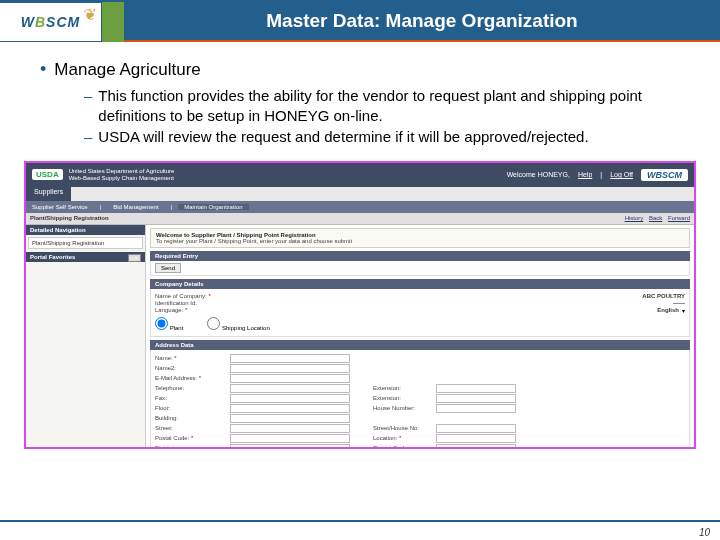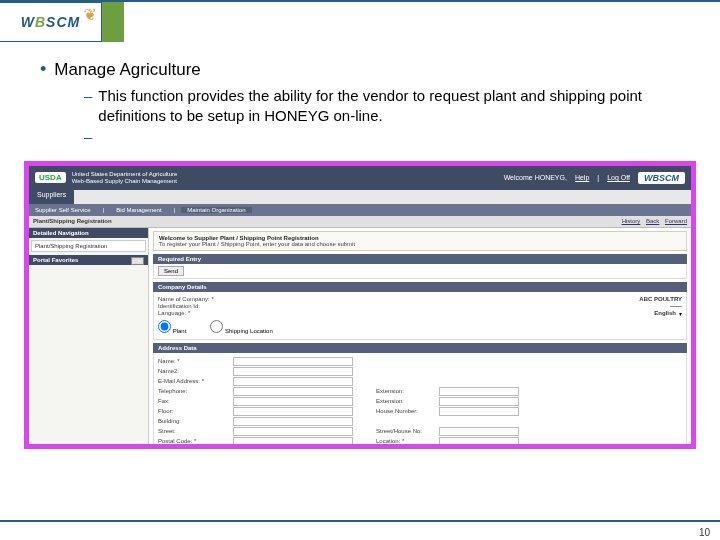--- a/index.html
+++ b/index.html
@@ -18,21 +18,21 @@
   
   
   .content { padding: 18px 30px 6px 40px; }
   .bullet-main { display: flex; gap: 8px; font-size: 17px; color: #000; font-weight: normal; }
   .bullet-main .dot { color: #1e5a8a; font-size: 18px; line-height: 1; }
   .sub-list { margin: 6px 0 0 44px; }
   .sub-item { display: flex; gap: 6px; font-size: 15px; line-height: 1.3; margin-bottom: 2px; }
   .sub-item .dash { color: #1e5a8a; }
   
   
-  .shot { margin: 6px 24px 0 24px; border: 5px solid #d946ef; height: 288px; background: #fff; font-size: 7px; position: relative; overflow: hidden; }
+  .shot { margin: 6px 24px 0 24px; border: 2px solid #d946ef; height: 288px; background: #fff; font-size: 7px; position: relative; overflow: hidden; }
   .usda-bar { height: 24px; background: #3f4a63; display: flex; align-items: center; justify-content: space-between; padding: 0 6px; color: #fff; }
   .usda-left { display: flex; align-items: center; gap: 6px; }
   .usda-logo { background: #fff; color: #2a4; font-weight: bold; font-size: 8px; padding: 1px 4px; border-radius: 2px; }
   .usda-txt { font-size: 6px; line-height: 1.1; }
   .usda-right { display: flex; align-items: center; gap: 8px; font-size: 7px; }
   .wbscm-mini { background: #fff; color: #1e5a8a; font-weight: bold; font-style: italic; font-size: 9px; padding: 1px 6px; border-radius: 2px; }
   
   .tab-row { height: 14px; background: #e8e8e8; display: flex; }
   .tab-active { background: #3f4a63; color: #fff; padding: 1px 8px; font-size: 7px; }
   .crumb-row { height: 12px; background: #6a7490; color: #fff; display: flex; align-items: center; font-size: 6px; }
@@ -63,48 +63,50 @@
   .fr .req { color: #c00; }
   .radio-row { display: flex; gap: 24px; padding: 2px 0; }
   .radio-row label { width: auto; }
   .fr2 { display: flex; align-items: center; margin: 1px 0; gap: 3px; }
   .fr2 .col1 { width: 72px; color: #444; }
   .fr2 input { width: 120px; border: 1px solid #bbb; height: 9px; font-size: 6px; }
   .fr2 .col2 { width: 60px; color: #444; margin-left: 20px; }
   .fr2 .inp2 { width: 80px; }
   
   .footer-line { position: absolute; left: 0; right: 0; bottom: 18px; height: 2px; background: #235e8c; }
-  .page-num { position: absolute; right: 10px; bottom: 2px; font-size: 10px; color: #333; }
+  .page-num { position: absolute; right: 10px; bottom: 2px; font-size: 10px; color: #333; font-style: italic; }
 </style>
 </head>
 <body>
 
 <div class="top-line"></div>
 <div class="top-strip">
   <div class="logo-box">
     <span class="logo-text">
       <span class="w">W</span><span class="b">B</span><span class="w">SCM</span>
     </span>
     <span class="wheat">❦</span>
   </div>
   <div class="green-block"></div>
+  <div class="title-bar">Master Data: Manage Organization</div>
 </div>
 
 <div class="content">
   <div class="bullet-main">
     <span class="dot">•</span>
     <span>Manage Agriculture</span>
   </div>
   <div class="sub-list">
     <div class="sub-item">
       <span class="dash">–</span>
       <span>This function provides the ability for the vendor to request plant and shipping point definitions to be setup in HONEYG on-line.</span>
     </div>
     <div class="sub-item">
       <span class="dash">–</span>
+      <span>USDA will review the request and determine if it will be approved/rejected.</span>
     </div>
   </div>
 </div>
 
 <div class="shot">
   <div class="usda-bar">
     <div class="usda-left">
       <span class="usda-logo">USDA</span>
       <div class="usda-txt">
         <div>United States Department of Agriculture</div>

